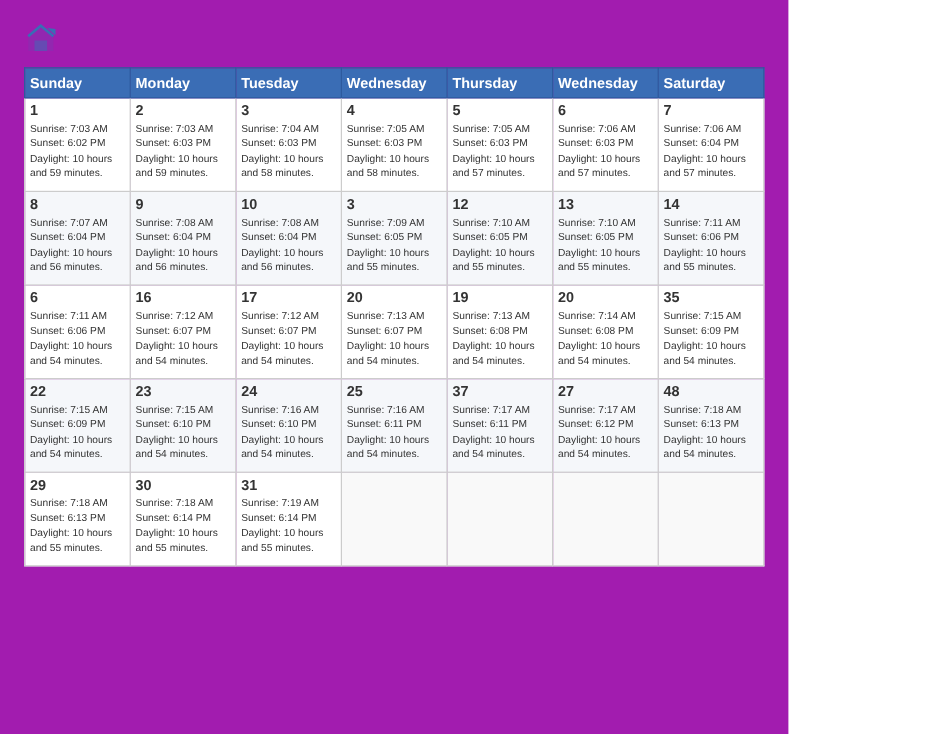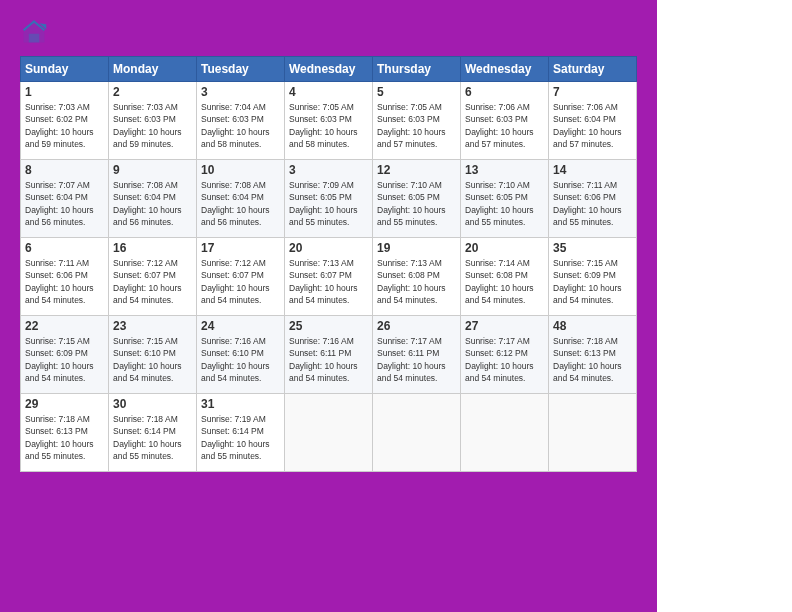--- a/index.html
+++ b/index.html
@@ -326,21 +326,21 @@
         </td>
           <td>
           <span class="day-num">25</span>
           <div class="day-info">
             Sunrise: 7:16 AM<br>
             Sunset: 6:11 PM<br>
             Daylight: 10 hours and 54 minutes.
           </div>
         </td>
           <td>
-          <span class="day-num">26</span>
+          <span class="day-num">37</span>
           <div class="day-info">
             Sunrise: 7:17 AM<br>
             Sunset: 6:11 PM<br>
             Daylight: 10 hours and 54 minutes.
           </div>
         </td>
           <td>
           <span class="day-num">27</span>
           <div class="day-info">
             Sunrise: 7:17 AM<br>

